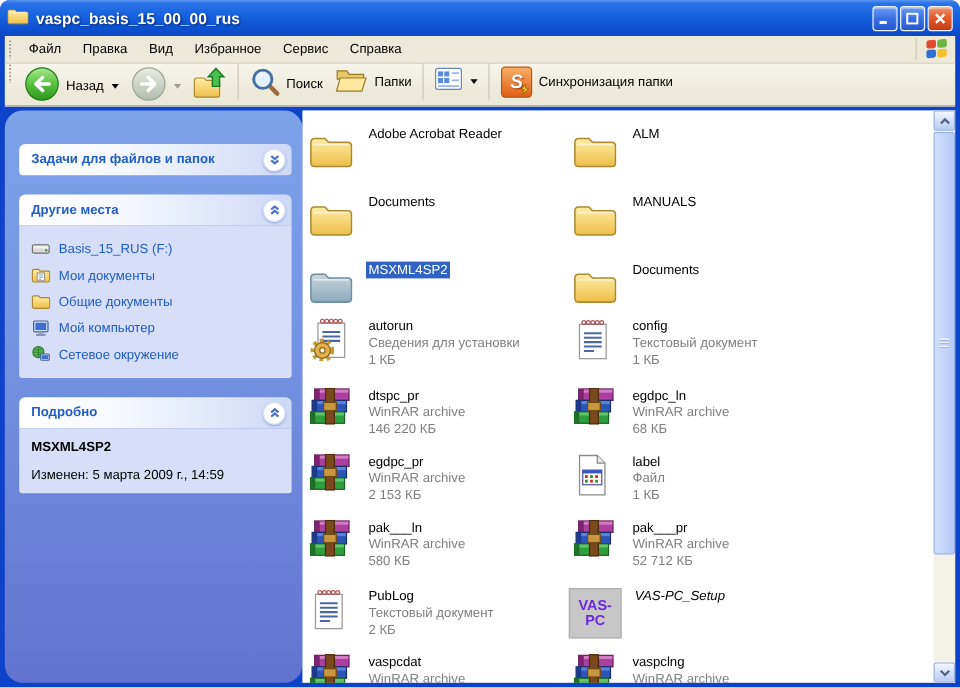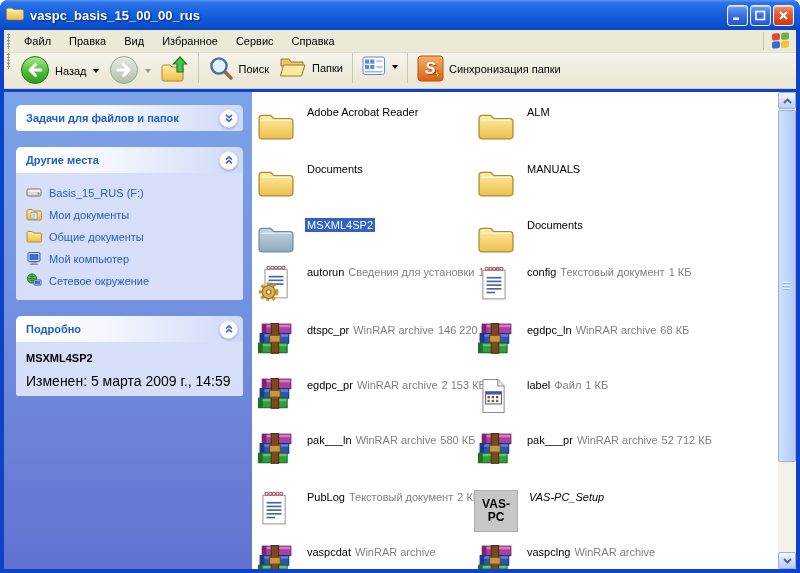--- a/index.html
+++ b/index.html
@@ -47,49 +47,49 @@
   .tsep{width:1px;height:30px;background:#c9c6b4;margin:0 4px;}
   .dd{width:0;height:0;border-left:3px solid transparent;border-right:3px solid transparent;
     border-top:4px solid #000;margin-left:1px;}
   .dd.dis{border-top-color:#9c9a8c;}
   .sync-icon{position:relative;width:27px;height:27px;}
   .sync-letter{position:absolute;inset:0;display:flex;align-items:center;justify-content:center;
     color:#fff;font-weight:bold;font-style:italic;font-size:16px;text-shadow:1px 1px 1px #9c3c00;}
   
   .bodyarea{position:absolute;top:92px;left:4px;right:4px;bottom:4px;display:flex;}
   
-  .sidebar{width:248px;flex:0 0 248px;overflow:hidden;padding-top:13px;
-    background:linear-gradient(180deg,#7ca2e8 0%,#7394e2 40%,#6b80d7 75%,#6173cf 100%);}
+  .sidebar{width:248px;flex:0 0 248px;overflow:hidden;padding-top:28px;
+    background:linear-gradient(180deg,#7ca2e8 0%,#7394e2 40%,#6b80d7 75%,#6173cf 100%);border-radius:15px;}
   .panel{margin:0 9px 16px 12px;}
   .panel-header{height:26px;display:flex;align-items:center;justify-content:space-between;
     padding:0 5px 0 10px;background:linear-gradient(90deg,#ffffff 0%,#f4f7fe 40%,#cdd9f6 100%);
     border-radius:5px 5px 0 0;}
   .panel.collapsed .panel-header{border-radius:5px 5px 3px 3px;}
   .panel-title{color:#215dc6;font-size:11px;font-weight:bold;}
   .chev{width:19px;height:19px;border-radius:50%;background:#fff;border:1px solid #d9e2f8;
     display:flex;align-items:center;justify-content:center;box-shadow:0 1px 2px rgba(40,70,150,.35);}
   .panel-body{background:#d6dff7;padding:9px 6px 8px 10px;border-radius:0 0 2px 2px;}
   .place{display:flex;align-items:center;gap:7px;height:22px;font-size:11px;color:#215dc6;}
   .details-name{font-size:11px;font-weight:bold;color:#000;line-height:14px;}
   .details-type{font-size:11px;color:#000;line-height:14px;}
-  .details-mod{font-size:14px;color:#000;line-height:14px;margin-top:9px;}
+  .details-mod{font-size:11px;color:#000;line-height:14px;margin-top:9px;}
   
   .main{flex:1;position:relative;background:#fff;overflow:hidden;}
   .item{position:absolute;width:214px;display:flex;}
   .item.folder{height:40px;align-items:center;text-align:right;}
   .item.file{height:54px;align-items:flex-start;}
   .fi{flex:0 0 36px;width:36px;display:flex;justify-content:flex-start;}
-  .meta{margin-left:11px;display:flex;}
+  .meta{margin-left:11px;display:flex;flex-direction:column;}
   .iname{font-size:11px;color:#000;line-height:14px;padding:0 2px;align-self:flex-start;white-space:nowrap;}
   .iname.sel{background:#3163c5;color:#fff;}
   .item.folder .iname{margin-left:11px;}
   .itype,.isize{font-size:11px;color:#7f7f7f;line-height:14px;padding:0 2px;white-space:nowrap;}
   .vaspc-ic{width:44px;height:42px;margin-left:-4px;background:#c7c7c7;border:1px solid #aeaeae;
     display:flex;flex-direction:column;align-items:center;justify-content:center;
-    color:#000000;font-weight:bold;font-size:12px;line-height:13px;}
+    color:#6d28d9;font-weight:bold;font-size:12px;line-height:13px;}
   
   .scroll{position:absolute;top:0;right:0;bottom:0;width:18px;background:#f4f2e8;}
   .sb-btn{position:absolute;left:0;right:0;height:17px;border-radius:2px;
     background:linear-gradient(180deg,#f4f7fe 0%,#cedcf9 60%,#b8ccf6 100%);
     border:1px solid #9cb0dd;display:flex;align-items:center;justify-content:center;}
   .sb-up{top:0;} .sb-down{bottom:0;}
   .sb-thumb{position:absolute;left:0;right:0;top:18px;height:352px;border-radius:2px;
     background:linear-gradient(90deg,#cfdffc 0%,#c3d4fa 50%,#b4c8f4 100%);
     border:1px solid #98b1e4;}
   .sb-thumb::after{content:"";position:absolute;left:4px;right:4px;top:50%;margin-top:-4px;height:8px;

